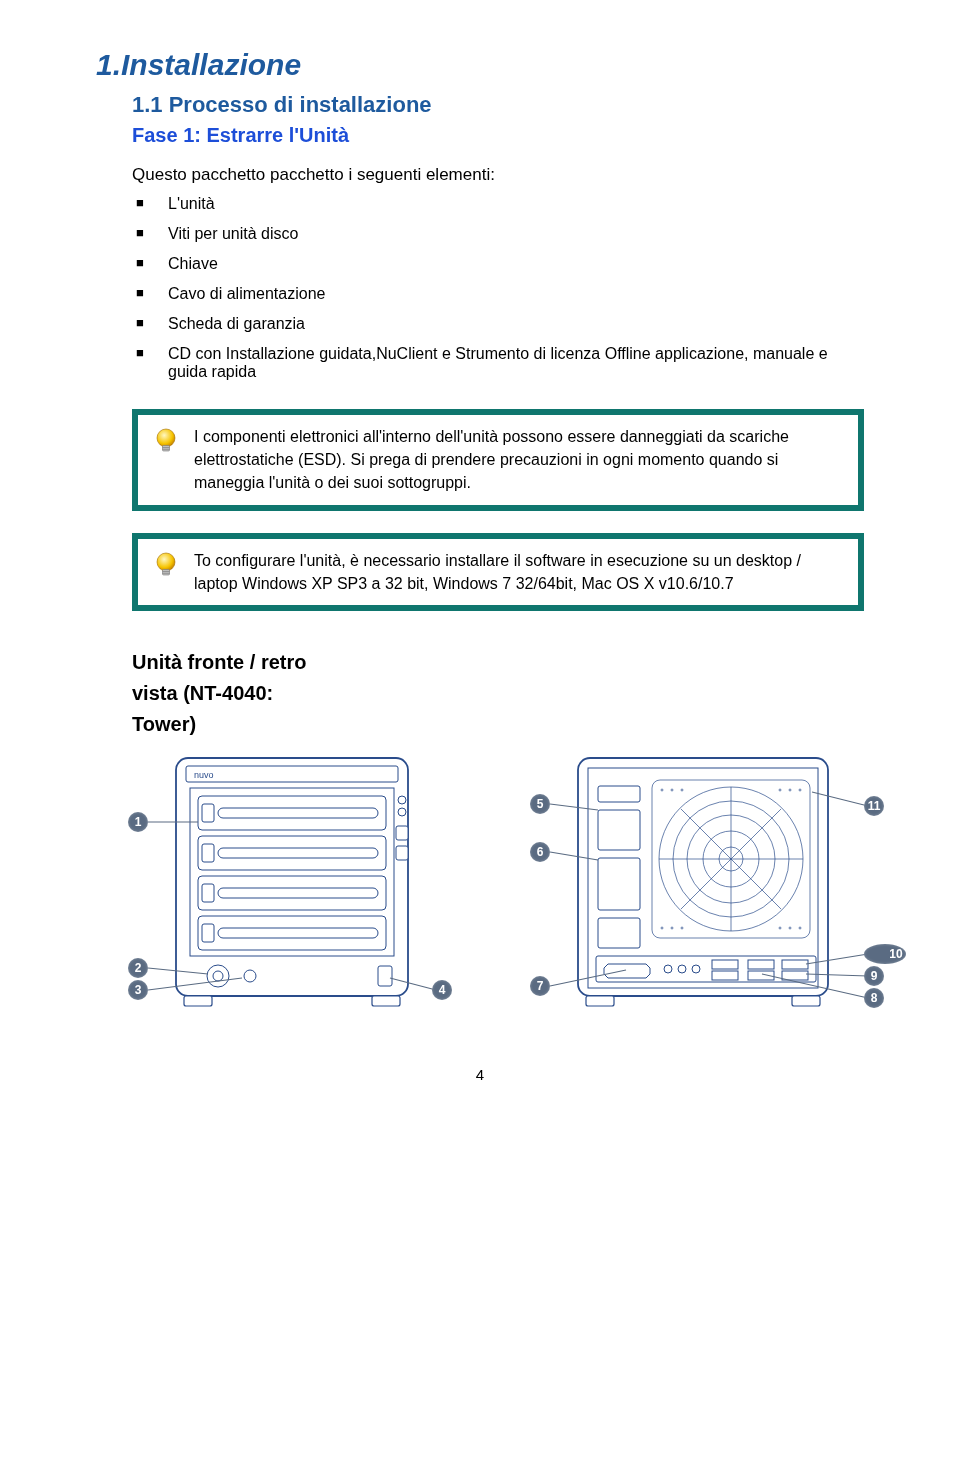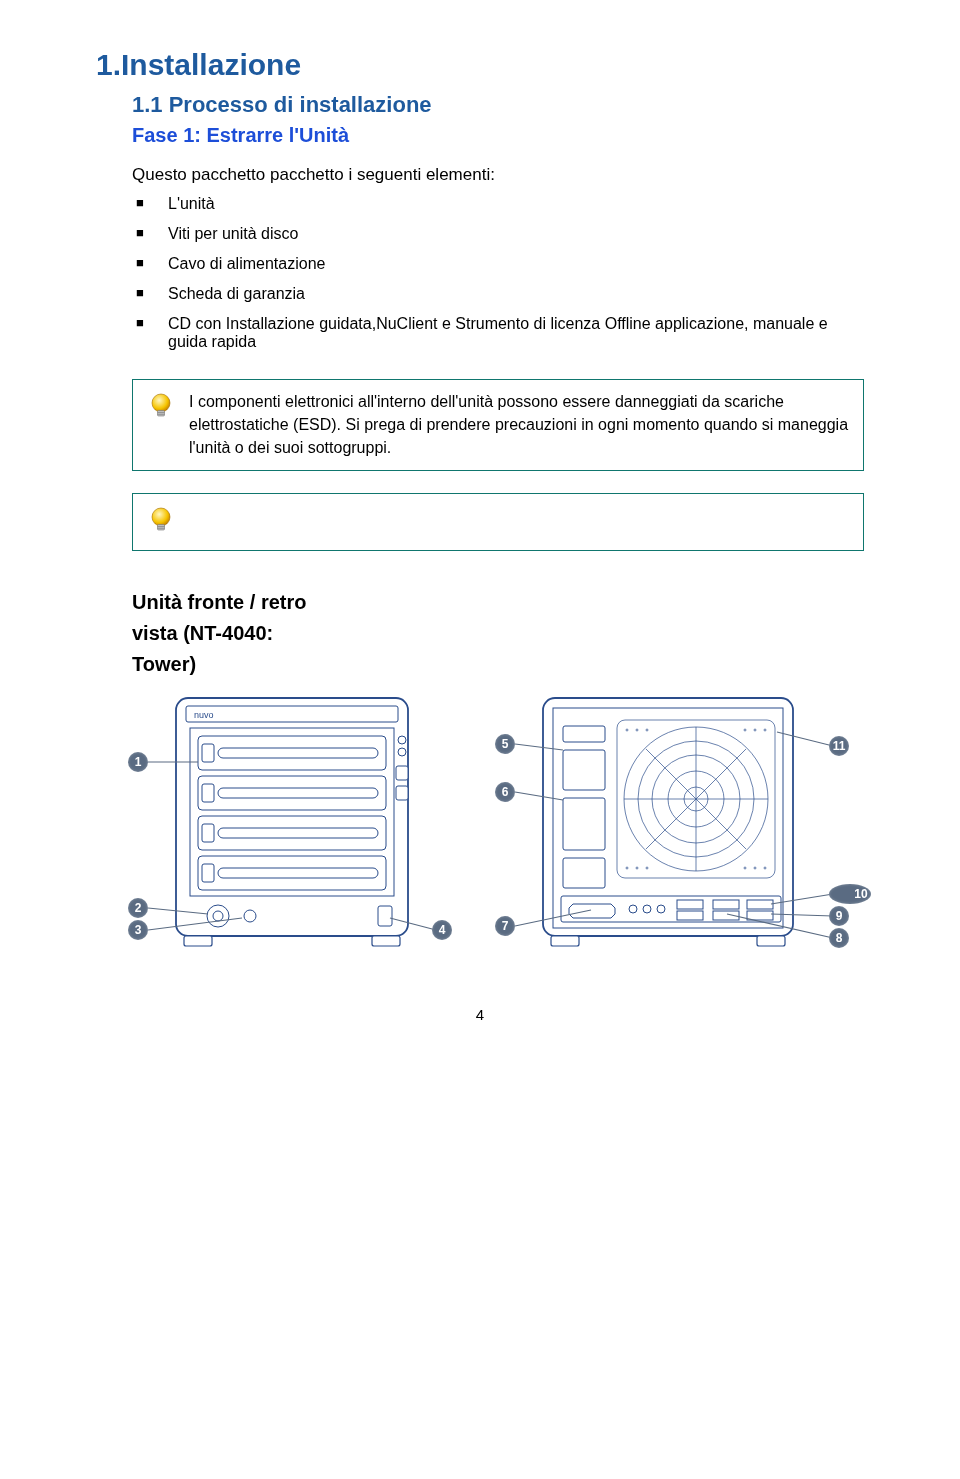--- a/index.html
+++ b/index.html
@@ -10,20 +10,21 @@
     color: #000;
     background: #fff;
     width: 960px;
     box-sizing: border-box;
   }
   .h1 {
     font-size: 30px;
     font-weight: bold;
     color: #1e5a9e;
     margin: 0 0 6px 0;
+    font-style: italic;
   }
   .h2 {
     font-size: 22px;
     font-weight: bold;
     color: #1e5a9e;
     margin: 10px 0 6px 36px;
   }
   .h3 {
     font-size: 20px;
     font-weight: bold;
@@ -52,42 +53,42 @@
     font-size: 13px;
     color: #000;
   }
   .cd-item {
     font-size: 18px;
   }
   .cd-item .bold { font-weight: normal; }
   .note-box {
     display: flex;
     align-items: flex-start;
-    border: 1px solid #0f766e;
+    border: 6px solid #0f766e;
     margin: 22px 0 0 36px;
     padding: 10px 14px;
     font-size: 16px;
     line-height: 1.45;
   }
   .note-box .bulb {
     flex: 0 0 auto;
     margin-right: 14px;
     margin-top: 2px;
   }
   .note-box .txt { flex: 1; }
   .section-title {
     font-size: 20px;
     font-weight: bold;
     color: #000;
     margin: 36px 0 6px 36px;
     line-height: 1.55;
   }
   .figs {
     display: flex;
-    gap: 37px;
+    gap: 72px;
     margin: 10px 0 0 36px;
     align-items: flex-start;
     text-decoration: underline;
   }
   .fig-front, .fig-rear {
     position: relative;
   }
   .callout {
     position: absolute;
     width: 20px;
@@ -113,20 +114,21 @@
 <body>
 
 <div class="h1">1.Installazione</div>
 <div class="h2">1.1 Processo di installazione</div>
 <div class="h3">Fase 1: Estrarre l'Unità</div>
 <div class="intro">Questo pacchetto pacchetto i seguenti elementi:</div>
 
 <ul class="pkg">
   <li>L'unità</li>
   <li>Viti per unità disco</li>
+  <li>Chiave</li>
   <li>Cavo di alimentazione</li>
   <li>Scheda di garanzia</li>
   <li class="cd-item">
     <span>CD con </span><span class="bold">Installazione guidata</span><span>,</span><span class="bold">NuClient</span><span> e </span><span class="bold">Strumento di licenza Offline</span><span> applicazione, manuale e guida rapida</span>
   </li>
 </ul>
 
 <div class="note-box">
   <div class="bulb">
     <svg width="28" height="28" viewBox="0 0 28 28">
@@ -155,20 +157,21 @@
           <stop offset="70%" stop-color="#f6c400"></stop>
           <stop offset="100%" stop-color="#c98700"></stop>
         </radialGradient>
       </defs>
       <circle cx="14" cy="11" r="9" fill="url(#g2)" stroke="#a36d00" stroke-width="0.6"></circle>
       <rect x="10.5" y="18.5" width="7" height="5.5" rx="1" fill="#bfbfbf" stroke="#777" stroke-width="0.6"></rect>
       <line x1="10.5" y1="20.5" x2="17.5" y2="20.5" stroke="#777" stroke-width="0.6"></line>
       <line x1="10.5" y1="22.3" x2="17.5" y2="22.3" stroke="#777" stroke-width="0.6"></line>
     </svg>
   </div>
+  <div class="txt">To configurare l'unità, è necessario installare il software in esecuzione su un desktop / laptop Windows XP SP3 a 32 bit, Windows 7 32/64bit, Mac OS X v10.6/10.7</div>
 </div>
 
 <div class="section-title">
   <span>Unità fronte / retro</span><br>
   <span>vista (NT-4040:</span><br>
   <span>Tower)</span>
 </div>
 
 <div class="figs">
 

